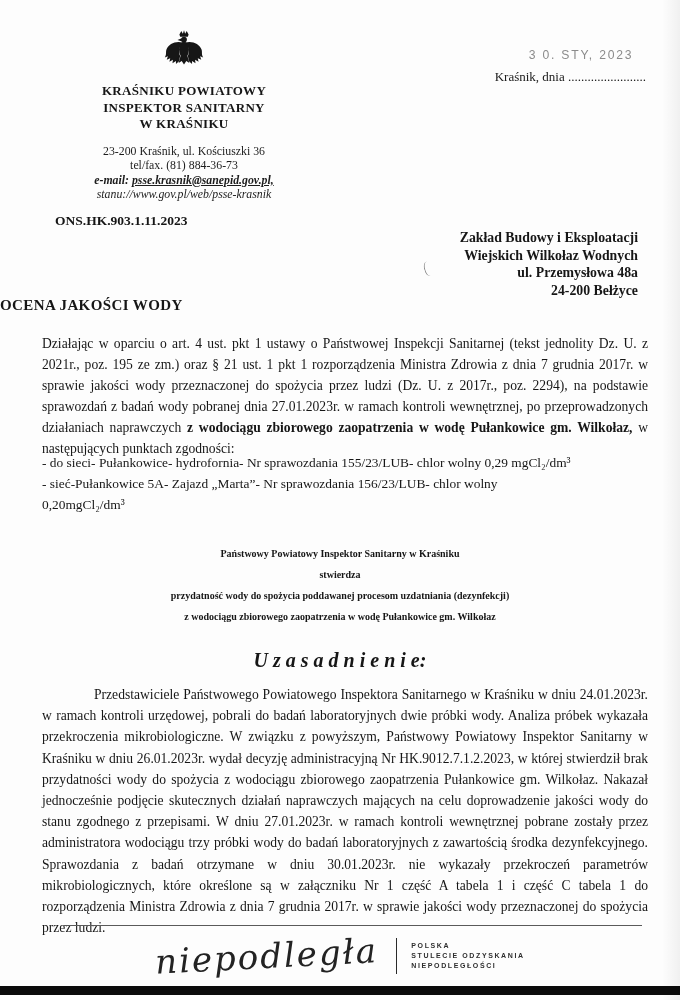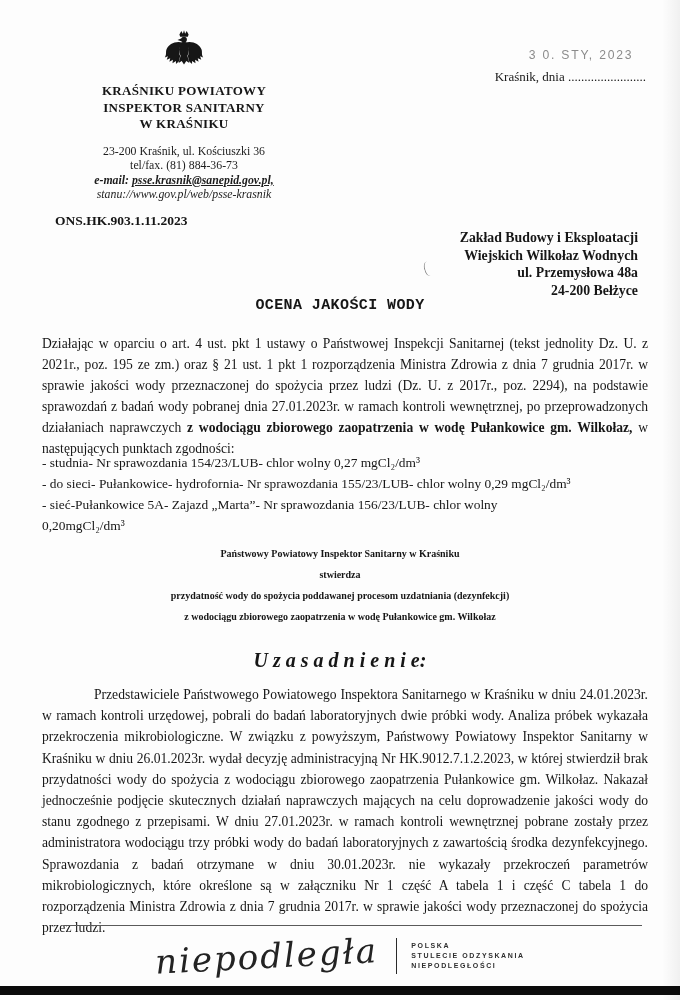--- a/index.html
+++ b/index.html
@@ -28,22 +28,22 @@
            font-size:13.5px; letter-spacing:2px; transform:scaleX(.9); transform-origin:right;
            padding-right:14px; }
   .place-date { margin-top:7px; font-size:13px; color:#1a1a1a; }
   
   .reference { position:absolute; left:55px; top:213px; font-weight:bold; font-size:13.5px; }
   .recipient { position:absolute; right:42px; top:229px; text-align:right;
                font-weight:bold; font-size:13.8px; line-height:17.6px; }
   .pen-mark { position:absolute; left:424px; top:261px; width:9px; height:15px;
               border-left:1.6px solid #8a8a8a; border-radius:50%; transform:rotate(-14deg); }
   
-  .doc-title { position:absolute; left:0; top:297px; width:100%; text-align:center;
-               font-weight:bold; font-size:15px; letter-spacing:.4px;font-family:Liberation Mono, monospace; }
+  .doc-title { position:absolute; left:0; top:297px; width:100%; text-align:left;
+               font-weight:bold; font-size:15px; letter-spacing:.4px; }
   
   .para1 { position:absolute; left:42px; top:333px; width:606px;
            font-size:13.6px; line-height:21px; text-align:justify; }
   .para1 .b { font-weight:bold; }
   .report-lines { position:absolute; left:42px; top:452px; width:630px;
                   font-size:13.4px; line-height:21px; }
   .report-lines div { white-space:nowrap; }
   .statement { position:absolute; left:0; top:543px; width:100%; text-align:center;
                font-weight:bold; font-size:10px; line-height:21px; }
   .uzasadnienie { position:absolute; left:0; top:649px; width:100%; text-align:center;
@@ -107,21 +107,20 @@
     <div>ul. Przemysłowa 48a</div>
     <div>24-200 Bełżyce</div>
   </div>
   <div class="pen-mark"></div>
 
   <div class="doc-title">OCENA JAKOŚCI WODY</div>
 
   <div class="para1"><span>Działając w oparciu o art. 4 ust. pkt 1 ustawy o Państwowej Inspekcji Sanitarnej (tekst jednolity Dz. U. z 2021r., poz. 195 ze zm.) oraz § 21 ust. 1 pkt 1 rozporządzenia Ministra Zdrowia z dnia 7 grudnia 2017r. w sprawie jakości wody przeznaczonej do spożycia przez ludzi (Dz. U. z 2017r., poz. 2294), na podstawie sprawozdań z badań wody pobranej dnia 27.01.2023r. w ramach kontroli wewnętrznej, po przeprowadzonych działaniach naprawczych </span><span class="b">z wodociągu zbiorowego zaopatrzenia w wodę Pułankowice gm. Wilkołaz,</span><span> w następujących punktach zgodności:</span></div>
 
   <div class="report-lines">
-    <div>- studnia- Nr sprawozdania 154/23/LUB- chlor wolny 0,27 mgCl₂/dm³</div>
     <div>- do sieci- Pułankowice- hydrofornia- Nr sprawozdania 155/23/LUB- chlor wolny 0,29 mgCl₂/dm³</div>
     <div>- sieć-Pułankowice 5A- Zajazd „Marta”- Nr sprawozdania 156/23/LUB- chlor wolny</div>
     <div>0,20mgCl₂/dm³</div>
   </div>
 
   <div class="statement">
     <div>Państwowy Powiatowy Inspektor Sanitarny w Kraśniku</div>
     <div>stwierdza</div>
     <div>przydatność wody do spożycia poddawanej procesom uzdatniania (dezynfekcji)</div>
     <div>z wodociągu zbiorowego zaopatrzenia w wodę Pułankowice gm. Wilkołaz</div>

